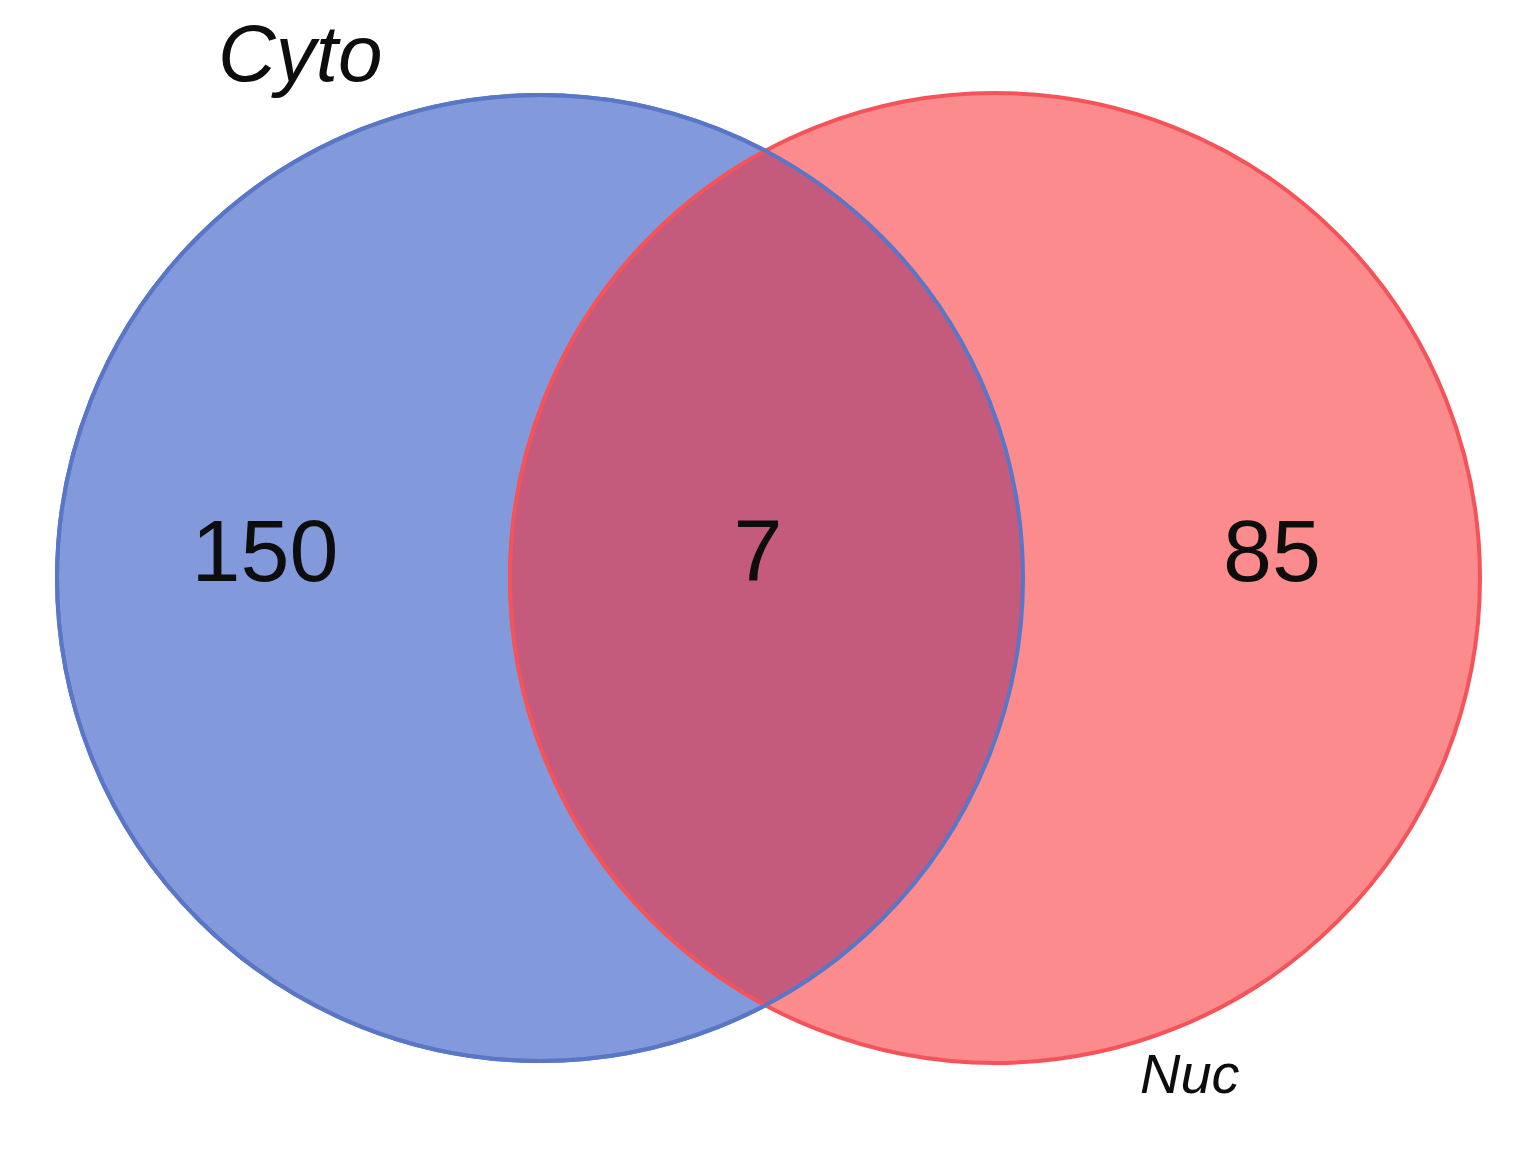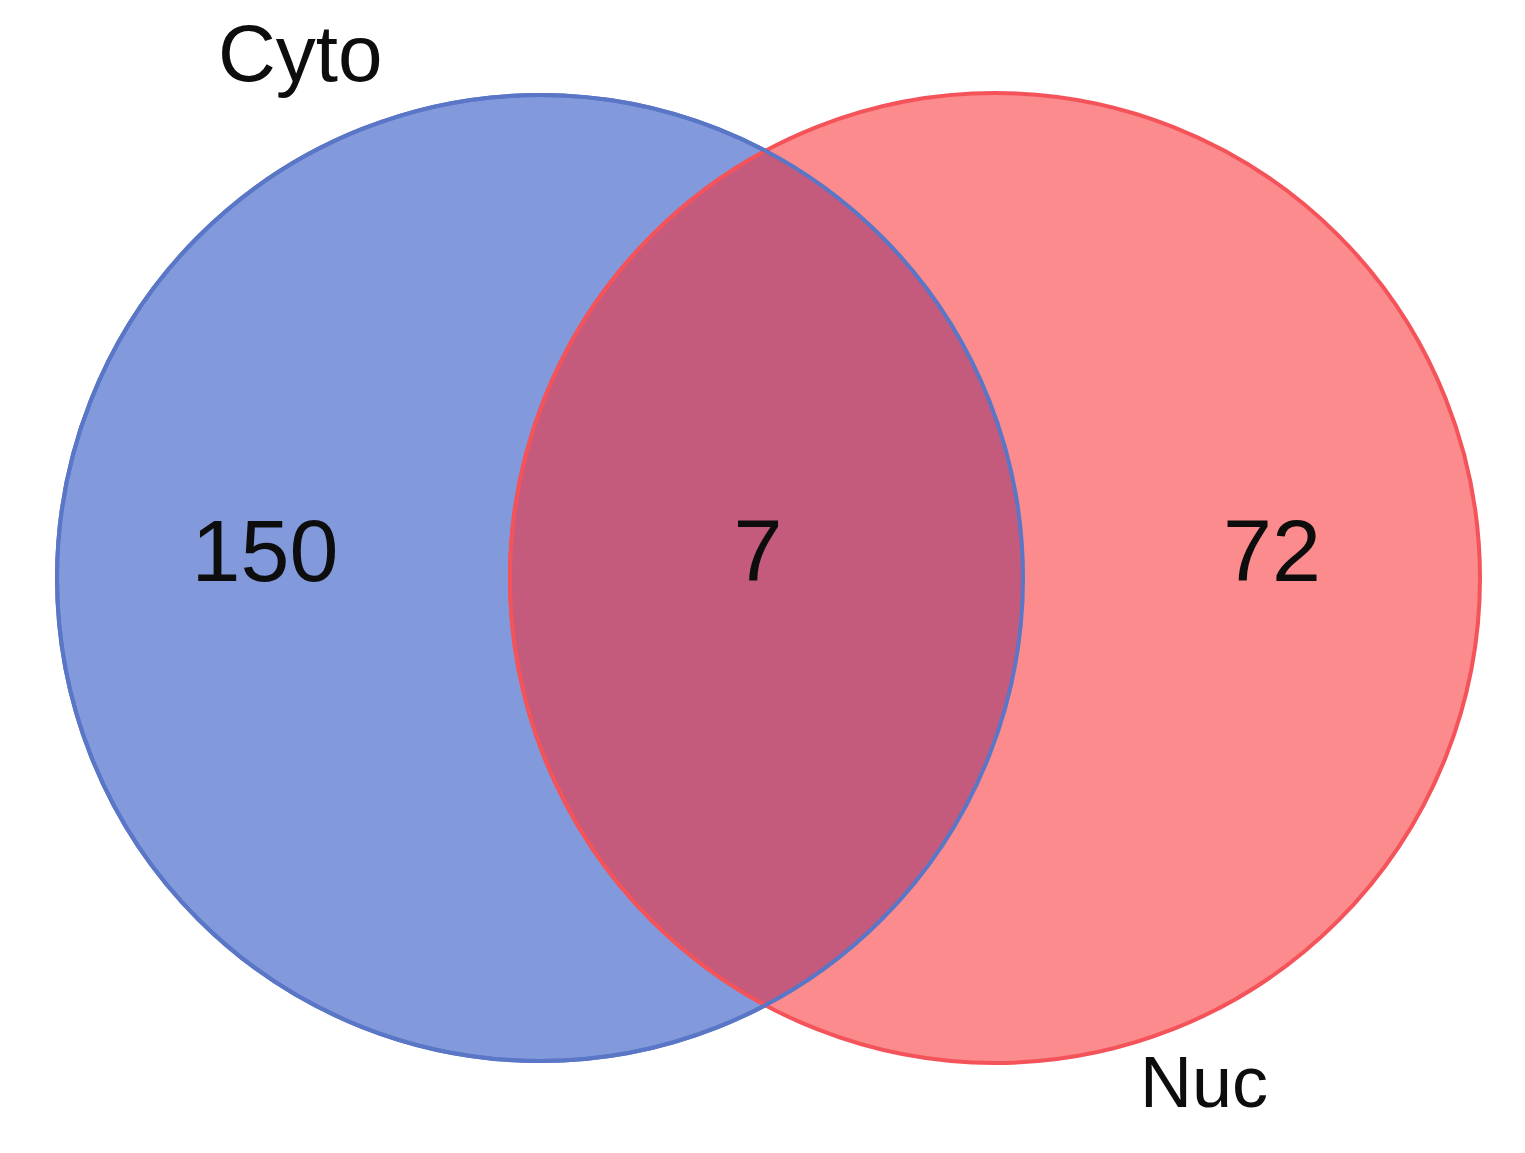--- a/index.html
+++ b/index.html
@@ -24,30 +24,31 @@
     height: 1153px;
     display: block;
   }
   .set-label {
     position: absolute;
     color: #0d0d0d;
     font-family: "Liberation Sans", sans-serif;
     font-weight: 400;
     white-space: nowrap;
     line-height: 1;
+    font-style: italic;
   }
   #label-cyto {
     left: 218px;
     top: 14px;
     font-size: 80px;
   }
   #label-nuc {
     left: 1140px;
     top: 1046px;
-    font-size: 72px;
+    font-size: 56px;
   }
   .region-count {
     position: absolute;
     color: #0d0d0d;
     font-family: "Liberation Sans", sans-serif;
     font-weight: 400;
     font-size: 88px;
     line-height: 1;
     text-align: center;
     white-space: nowrap;
@@ -81,15 +82,15 @@
   </svg>
 
   <div class="set-label" id="label-cyto" style="left: 218px; top: 14px; color: rgb(13, 13, 13);">Cyto</div>
 
   <div class="set-label" id="label-nuc" style="left: 1140px; top: 1046px; color: rgb(13, 13, 13);">Nuc</div>
 
   <div class="region-count" id="count-cyto-only" style="left: 265px; top: 551px; color: rgb(13, 13, 13);">150</div>
 
   <div class="region-count" id="count-both" style="left: 758px; top: 551px; color: rgb(13, 13, 13);">7</div>
 
-  <div class="region-count" id="count-nuc-only" style="left: 1272px; top: 551px; color: rgb(13, 13, 13);">72</div>
+  <div class="region-count" id="count-nuc-only" style="left: 1272px; top: 551px; color: rgb(13, 13, 13);">85</div>
 
 </div>
 
 </body></html>

